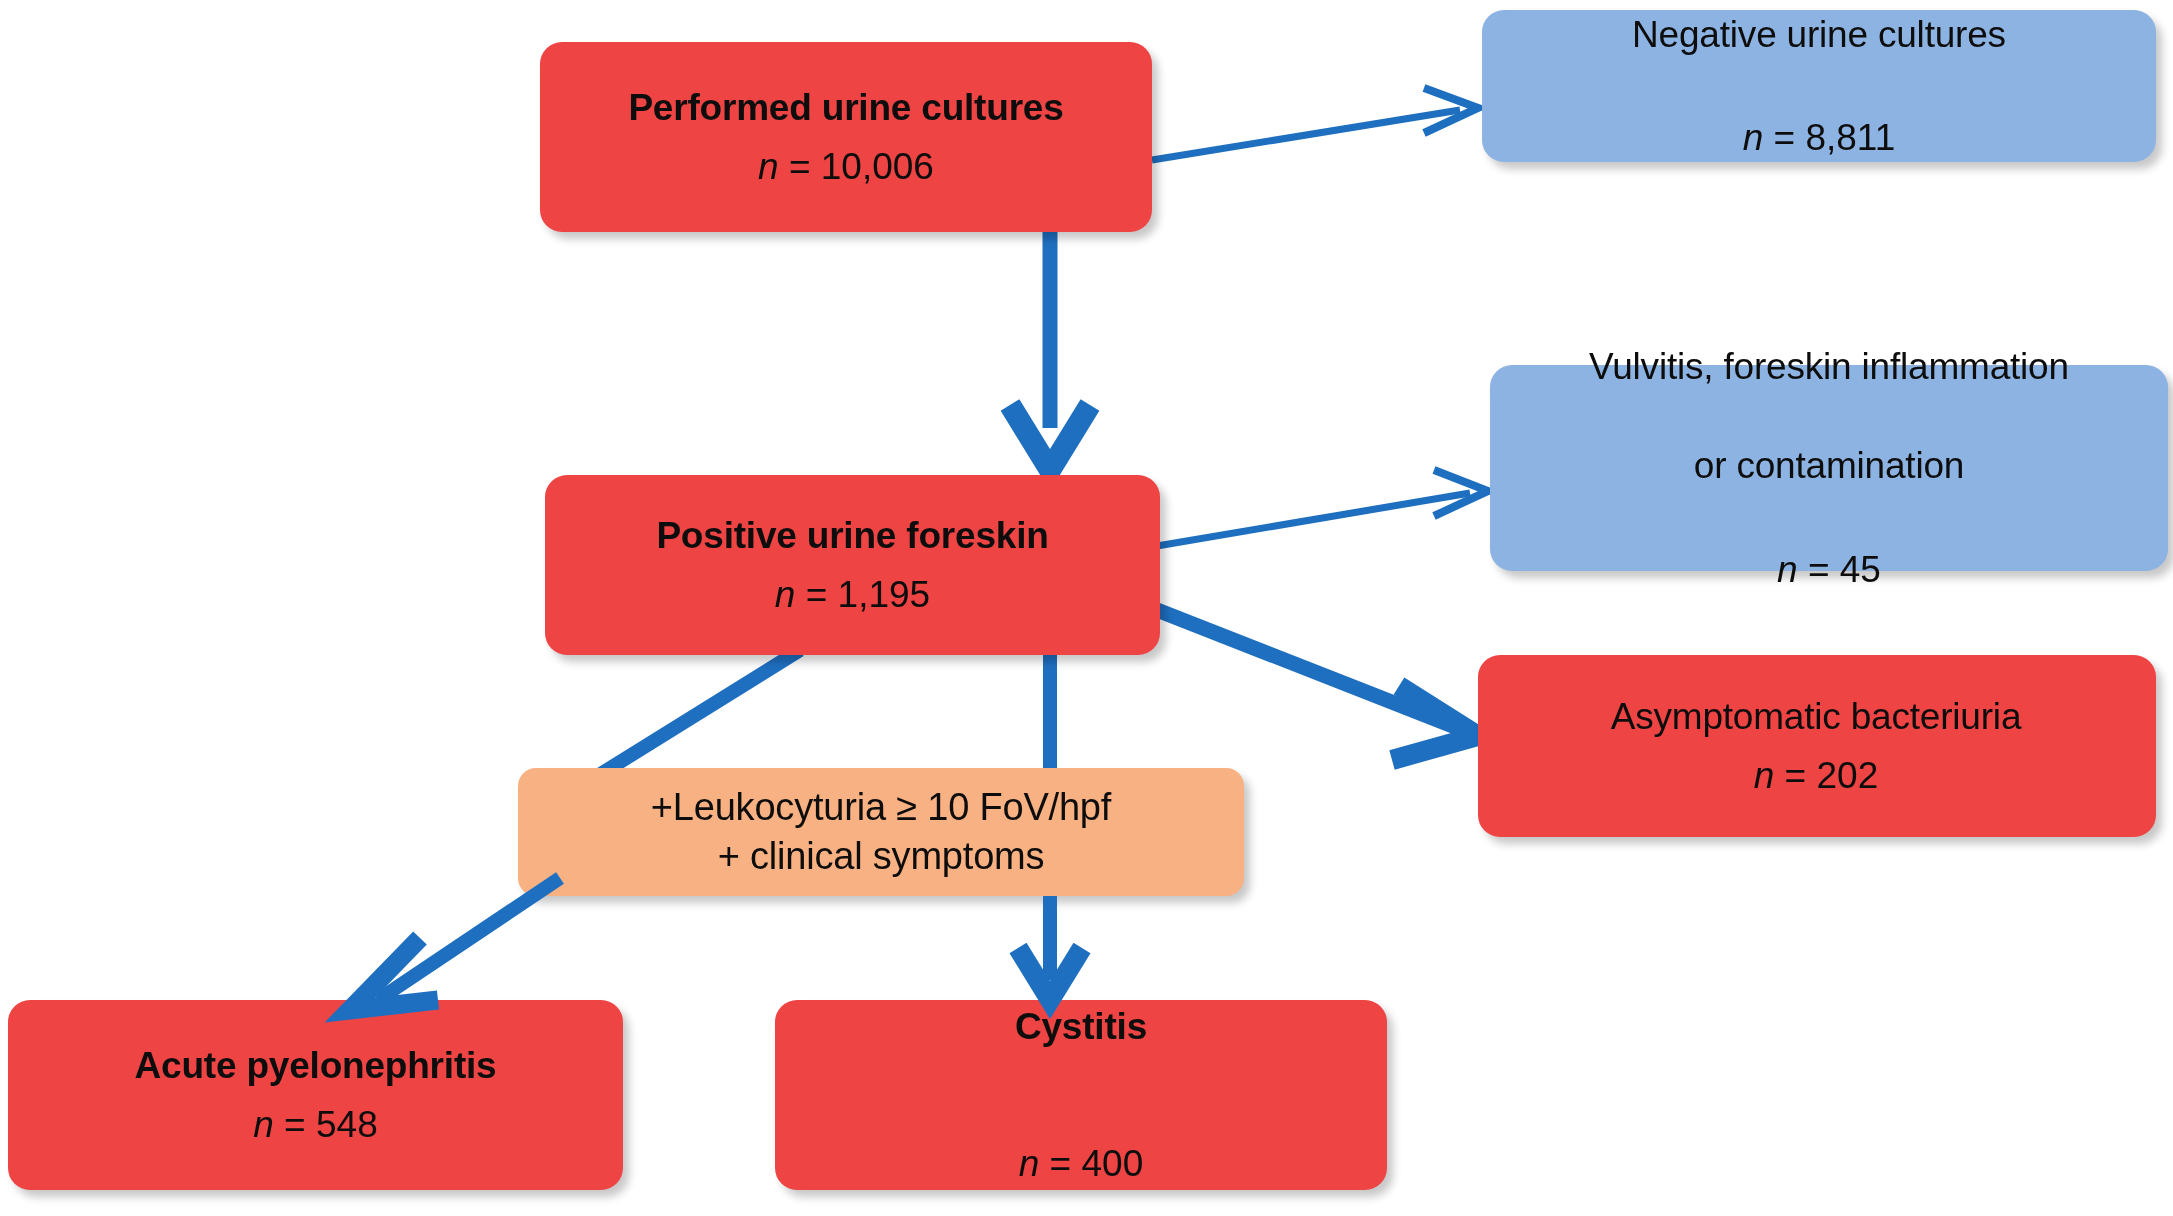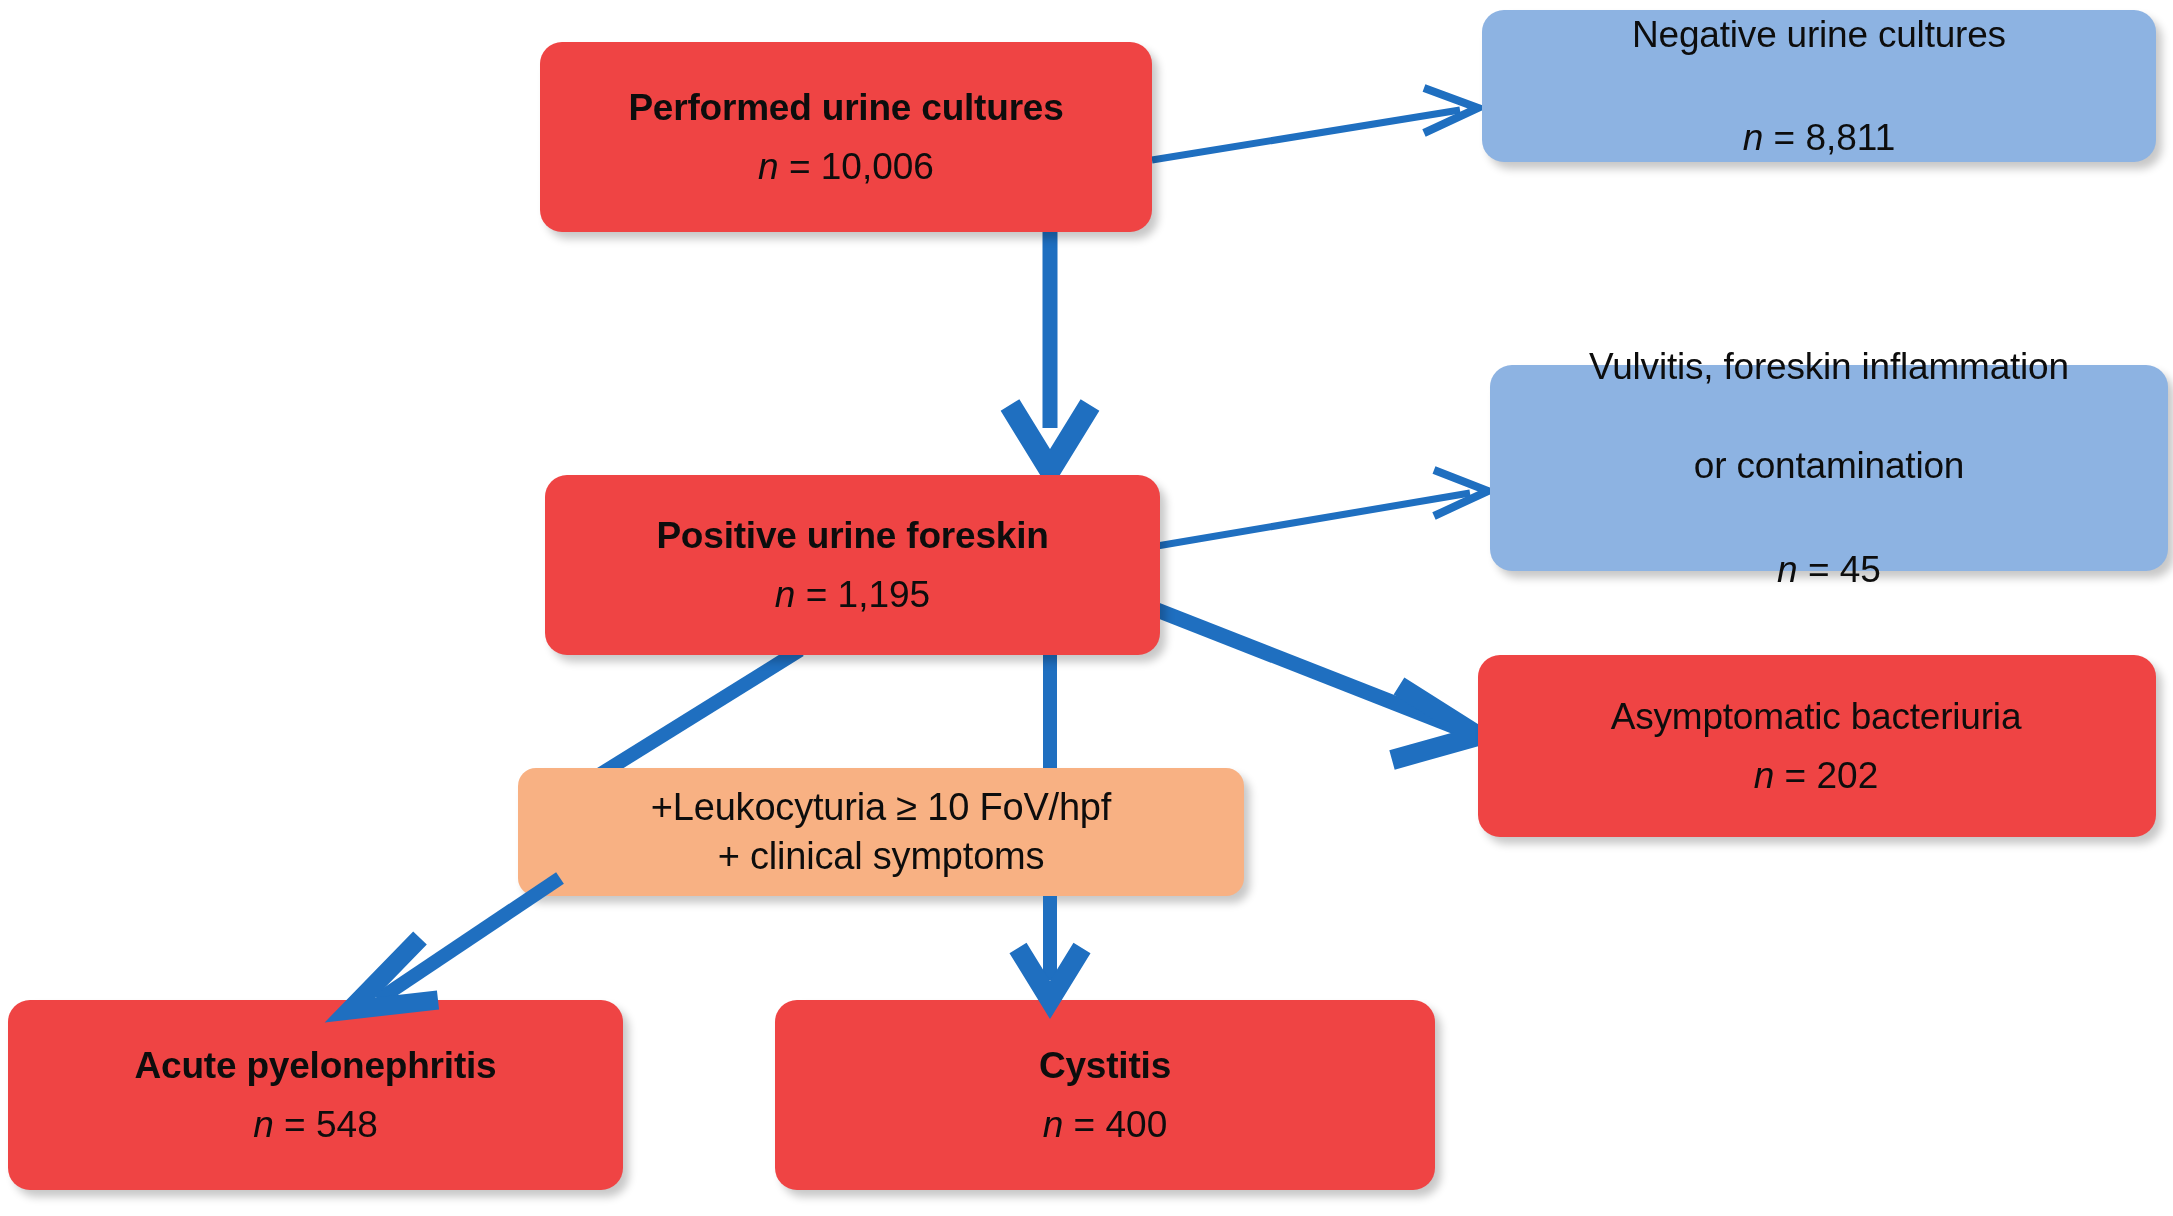--- a/index.html
+++ b/index.html
@@ -142,21 +142,21 @@
     <div class="title l2">+ clinical symptoms</div>
   </div>
 
   <div class="node dark" style="left:8px; top:1000px; width:615px; height:190px;">
     <div class="title bold">Acute pyelonephritis</div>
     <div class="count">
       <span class="nvar">n</span><span> = </span><span>548</span>
     </div>
   </div>
 
-  <div class="node dark" style="left:775px; top:1000px; width:660px; height:190px;">
+  <div class="node dark" style="left:775px; top:1000px; width:612px; height:190px;justify-content:space-between;">
     <div class="title bold">Cystitis</div>
     <div class="count">
       <span class="nvar">n</span><span> = </span><span>400</span>
     </div>
   </div>
 
   <svg class="edges over" viewBox="0 0 2173 1216">
 
     <g>
       <path d="M560,878 L378,1000" stroke="#1F6FC0" stroke-width="14" fill="none"></path>

